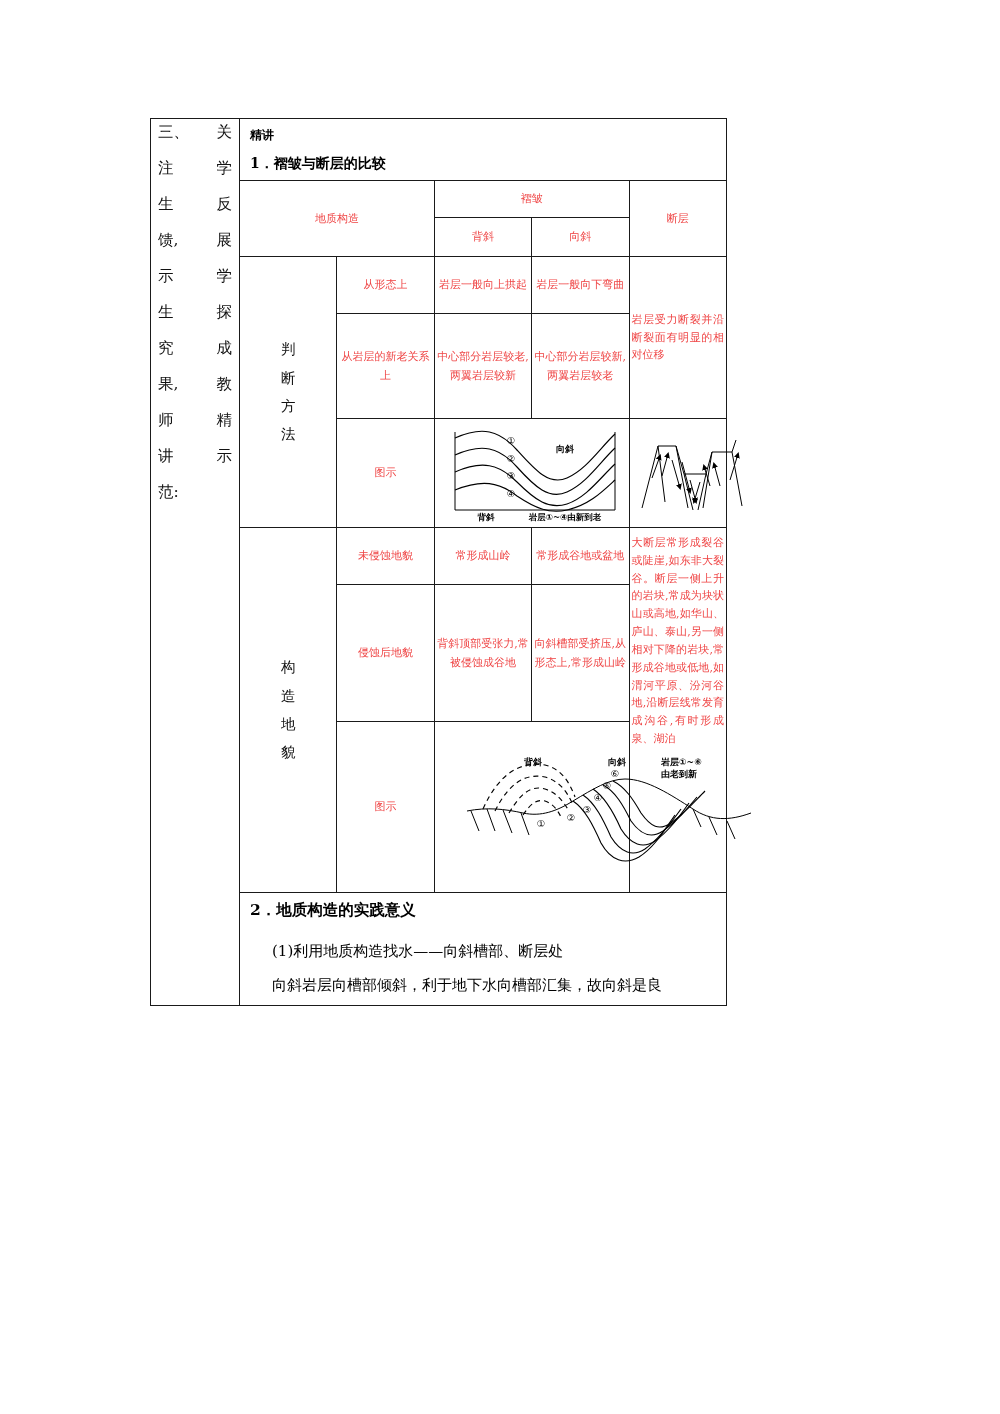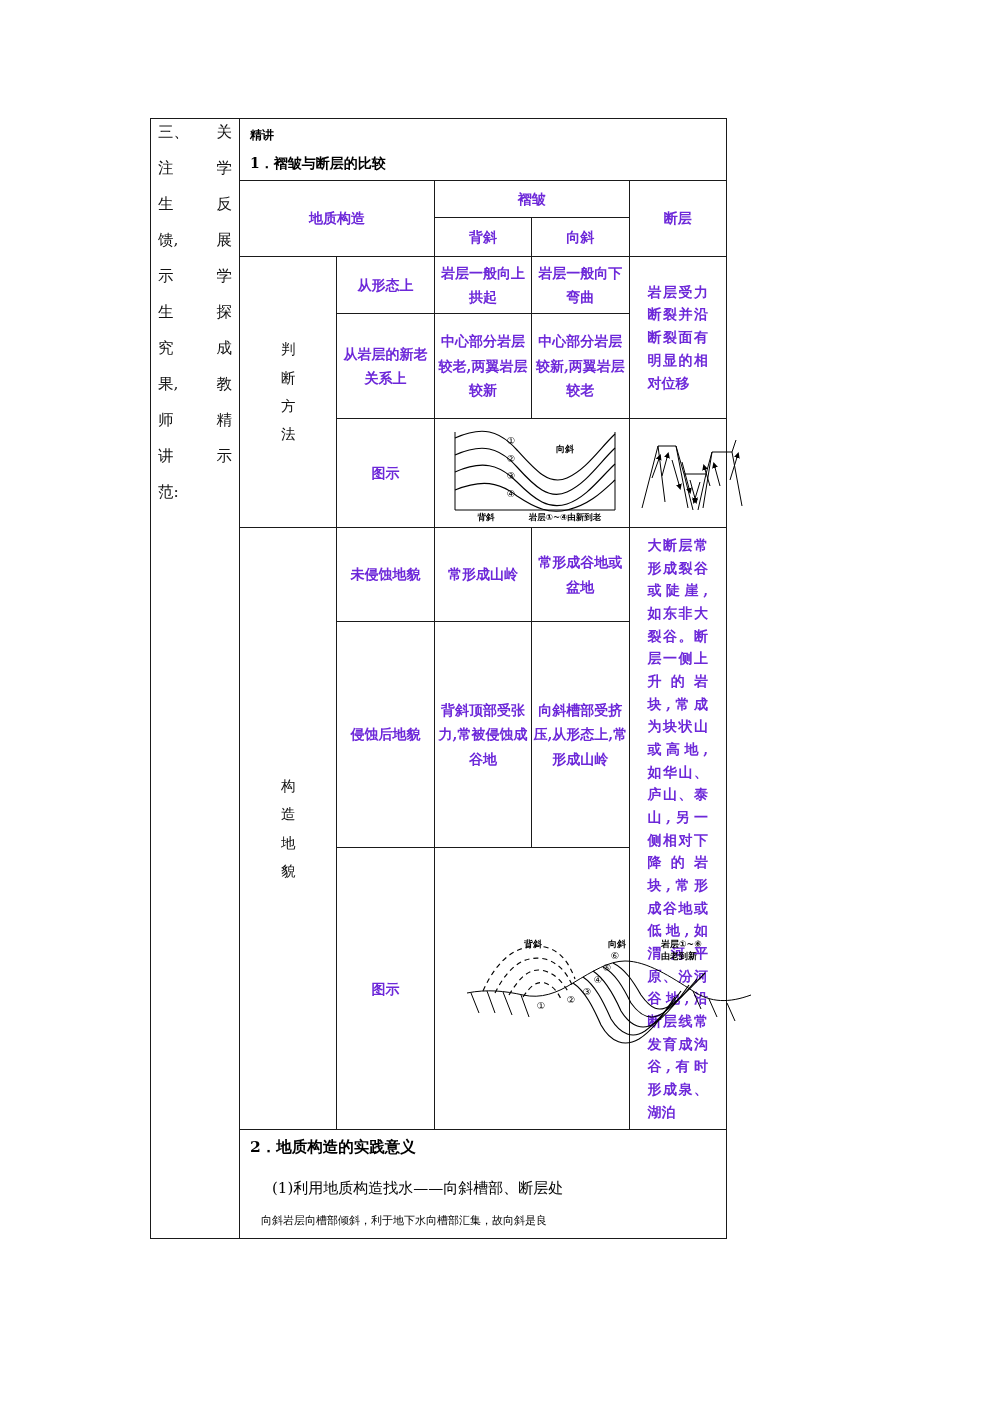--- a/index.html
+++ b/index.html
@@ -56,31 +56,30 @@
     margin-bottom: 20.5px;
     white-space: nowrap;
   }
   .vhead .vrow.single {
     justify-content: flex-start;
   }
 
   
   .cell {
     text-align: center;
-    font-size: 14px;
+    font-size: 11px;
     line-height: 1.62;
     padding: 5px 4px;
-    color: #6d28d9;
-    font-weight: bold;
+    color: #ef4444;
   }
   .cell.just {
     text-align: justify;
     text-align-last: left;
     text-justify: inter-character;
-    padding: 6px 18px;
+    padding: 6px 2px;
   }
   .cell.tight {
     line-height: 1.75;
   }
 
   
   .vlabel {
     width: 36px;
     text-align: center;
     font-size: 14.5px;
@@ -119,23 +118,23 @@
     line-height: 1.0;
     margin-bottom: 26px;
   }
   .b-sub {
     font-size: 15px;
     line-height: 1.0;
     margin-left: 22px;
     margin-bottom: 19px;
   }
   .b-body {
-    font-size: 11px;
-    line-height: 1.0;
-    margin-left: 11px;
+    font-size: 15px;
+    line-height: 1.0;
+    margin-left: 22px;
   }
 
   
   .diagram-cell {
     padding: 4px 2px !important;
     text-align: center;
   }
   svg { display: inline-block; vertical-align: middle; overflow: visible; }
 
   .fig-txt {

